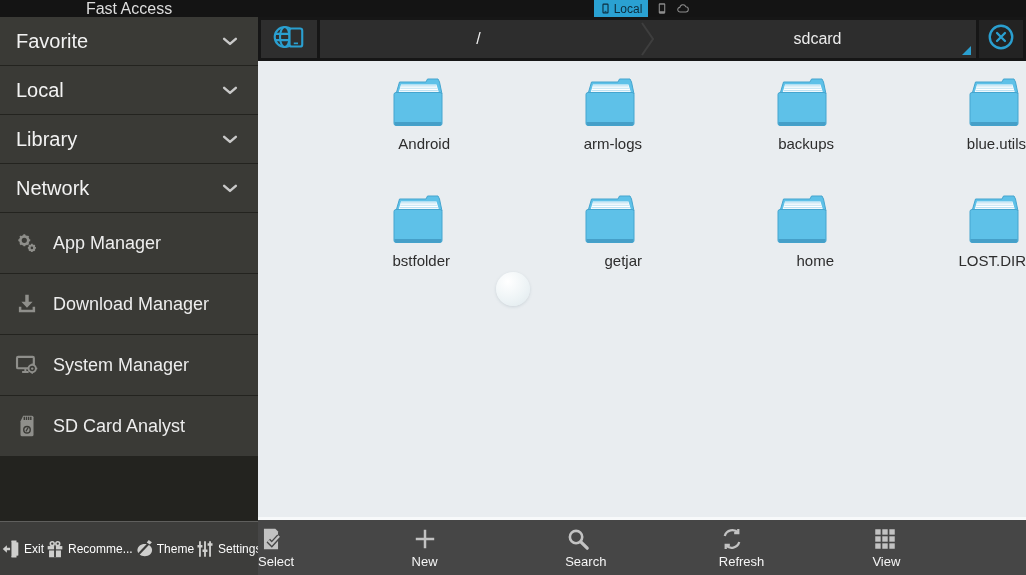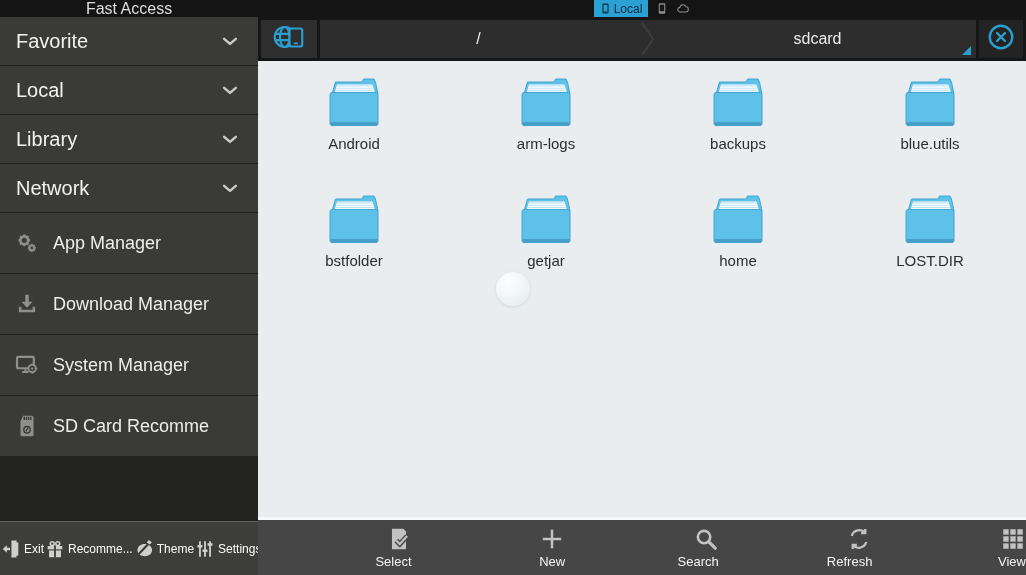--- a/index.html
+++ b/index.html
@@ -49,31 +49,31 @@
                 border-top:1px solid #5f5f5d;box-sizing:border-box;display:flex;}
   .sbtn{flex:1;display:flex;flex-direction:row;align-items:center;justify-content:center;
         gap:2px;cursor:pointer;}
   .sbtn .bic{width:22px;height:22px;color:#cfcfcd;display:inline-flex;}
   .sbtn .bic svg{width:100%;height:100%;}
   .sbtn .blab{color:#fdfdfd;font-size:12px;white-space:nowrap;}
 
   
   .content{position:absolute;left:258px;top:61px;width:768px;height:456px;background:#e9edf0;overflow:hidden;}
   .grid{display:grid;grid-template-columns:repeat(4,1fr);row-gap:42px;padding-top:16px;}
-  .folder{display:flex;flex-direction:column;align-items:center;cursor:pointer;}
+  .folder{display:flex;flex-direction:column;align-items:flex-end;cursor:pointer;}
   .folder-ic{width:64px;height:54px;}
   .folder-ic svg{width:100%;height:100%;}
   .folder-label{margin-top:4px;color:#2d2d2d;font-size:15px;}
   .spinner{position:absolute;left:238px;top:211px;width:34px;height:34px;border-radius:50%;
            background:radial-gradient(circle at 35% 28%, #ffffff 0%, #eef4f6 55%, #dfe9ed 100%);
            box-shadow:0 1px 3px rgba(120,140,150,.25);}
 
   .toolbar-line{position:absolute;left:258px;top:517px;width:768px;height:3px;background:#f7f9fa;}
   .main-toolbar{position:absolute;left:258px;top:520px;width:768px;height:55px;background:#464646;display:flex;}
-  .mbtn{flex:1;display:flex;flex-direction:column;align-items:flex-end;justify-content:center;
+  .mbtn{flex:1;display:flex;flex-direction:column;align-items:flex-start;justify-content:center;
         gap:2px;cursor:pointer;}
   .mbtn .bic{width:26px;height:26px;color:#c2c2c2;display:inline-flex;}
   .mbtn .bic svg{width:100%;height:100%;}
   .mbtn .blab{color:#f5f5f5;font-size:13px;}
 </style>
 </head>
 <body>
 
 <div class="app">
 
@@ -215,21 +215,21 @@
           <span class="tool-ic">
             <svg viewBox="0 0 24 24">
               <path d="M8.5 2.5h8A1.5 1.5 0 0 1 18 4v16a1.5 1.5 0 0 1-1.5 1.5h-9A1.5 1.5 0 0 1 6 20V7.5z" fill="currentColor"></path>
               <g stroke="#3a3a36" stroke-width="1.3">
                 <path d="M9.5 3.5v3M11.5 3.5v3M13.5 3.5v3M15.5 3.5v3"></path>
               </g>
               <circle cx="12" cy="15.5" r="3" fill="none" stroke="#3a3a36" stroke-width="1.3"></circle>
               <path d="M11 17l2-3.5" stroke="#3a3a36" stroke-width="1.1"></path>
             </svg>
           </span>
-          <span class="tool-label">SD Card Recomme</span>
+          <span class="tool-label">SD Card Analyst</span>
         </div>
       </div>
   </div>
 
   <div class="side-toolbar">
       <div class="sbtn">
         <span class="bic">
           <svg viewBox="0 0 24 24">
             <path d="M12.5 3.5L20 5v14l-7.5 1.5z" fill="currentColor"></path>
             <path d="M12.5 3.5H18M12.5 20.5H18" stroke="currentColor" stroke-width="1.5"></path>

